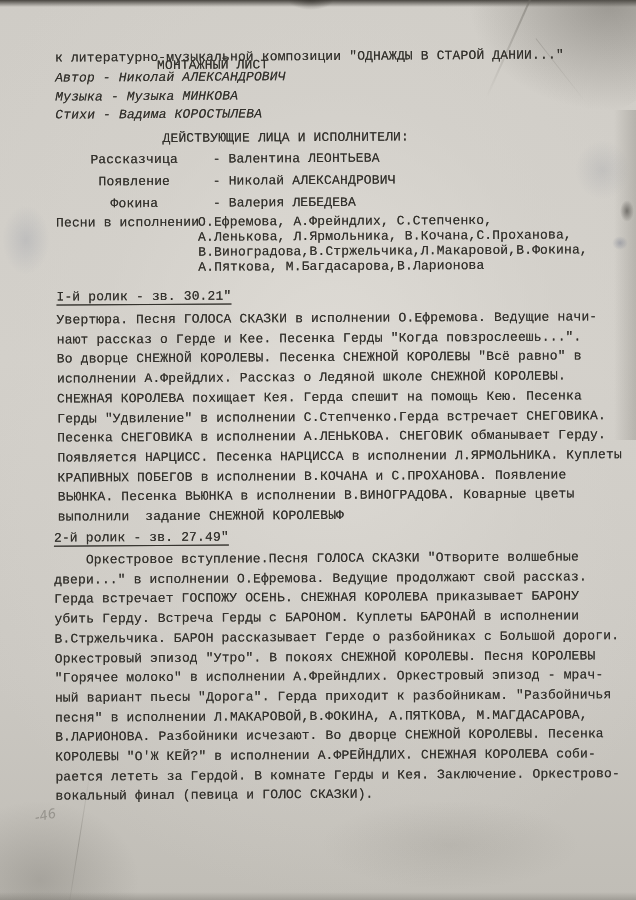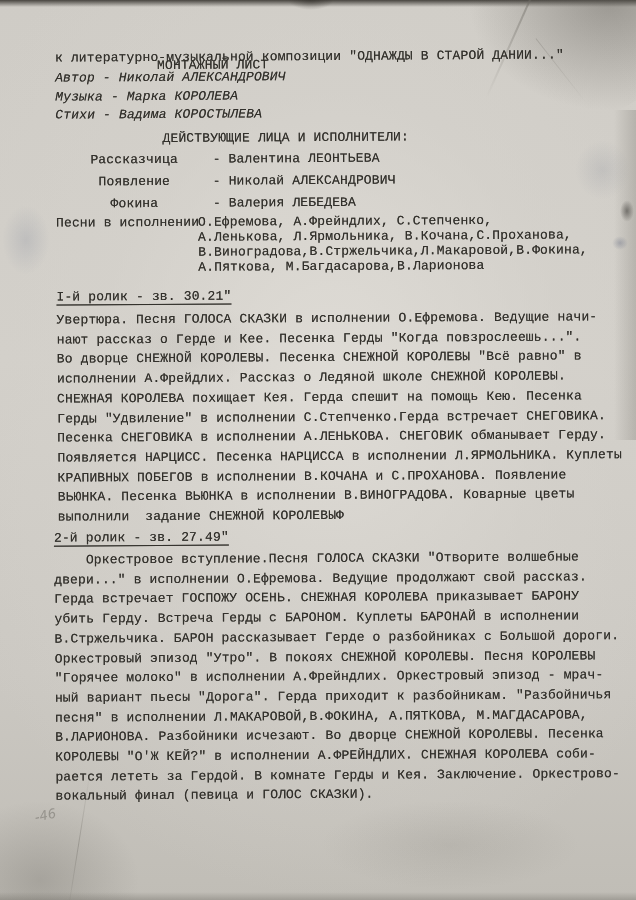--- a/index.html
+++ b/index.html
@@ -104,21 +104,21 @@
   <div class="corner-bl"></div>
   <div class="edge-bottom"></div>
 
   <div class="text-layer">
 
     <div class="abs title line">МОНТАЖНЫЙ ЛИСТ</div>
     <div class="abs subtitle line">к литературно-музыкальной композиции "ОДНАЖДЫ В СТАРОЙ ДАНИИ..."</div>
 
     <div class="abs credits">
       <div class="line">Автор - Николай АЛЕКСАНДРОВИЧ</div>
-      <div class="line">Музыка - Марка КОРОЛЕВА</div>
+      <div class="line">Музыка - Музыка МИНКОВА</div>
       <div class="line">Стихи - Вадима КОРОСТЫЛЕВА</div>
     </div>
 
     <div class="abs cast-heading line">ДЕЙСТВУЮЩИЕ ЛИЦА И ИСПОЛНИТЕЛИ:</div>
 
     <div class="abs cast">
       <div class="cast-row">
         <span class="cast-role">Рассказчица</span>
         <span class="cast-performer">- Валентина ЛЕОНТЬЕВА</span>
       </div>

